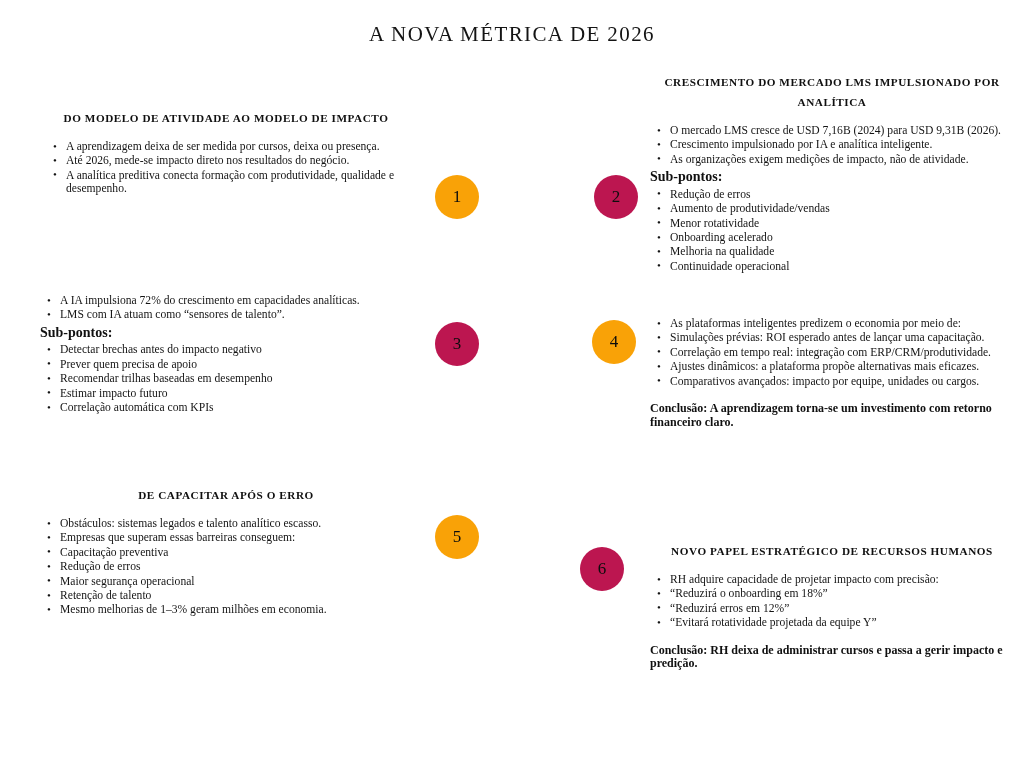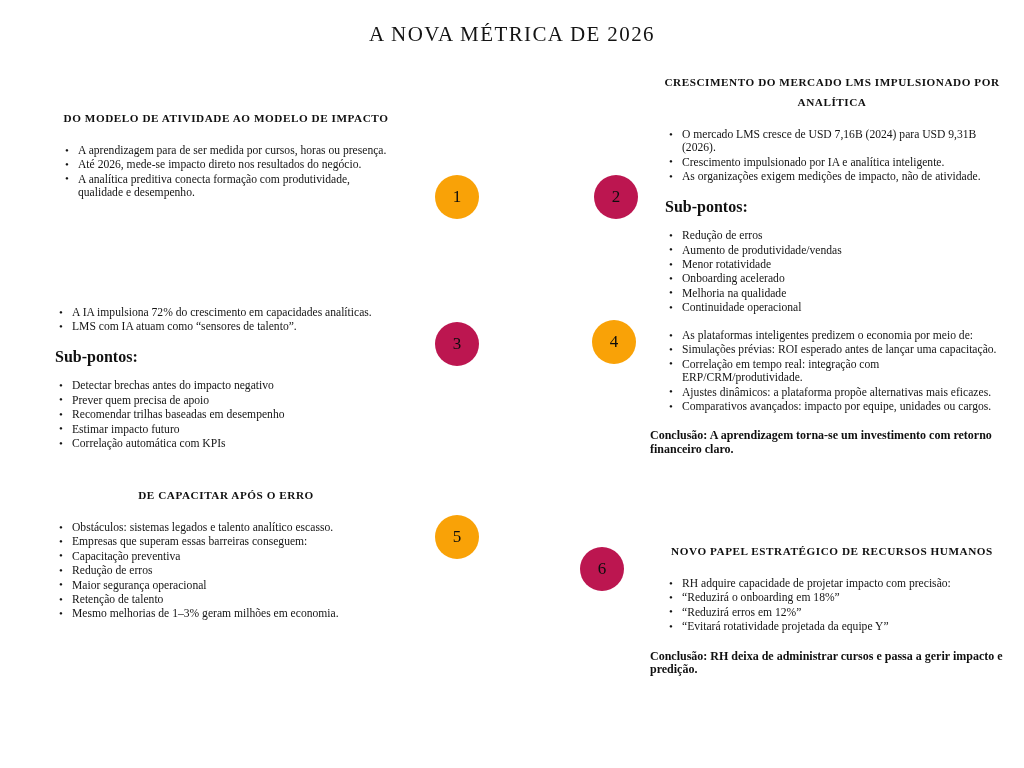--- a/index.html
+++ b/index.html
@@ -44,21 +44,21 @@
     font-weight: bold;
     font-size: 11.2px;
     line-height: 20px;
     letter-spacing: 0.55px;
     text-align: center;
     color: #101010;
     margin: 0 0 12px 0;
   }
   ul.bullets {
     list-style: none;
-    margin: 16px;
+    margin: 4px;
     padding: 0;
   }
   ul.bullets > li {
     position: relative;
     padding-left: 16px;
     font-size: 11.6px;
     line-height: 13.4px;
     margin: 0 0 1px 0;
     color: #141414;
   }
@@ -66,23 +66,23 @@
     content: "\2022";
     position: absolute;
     left: 3px;
     top: -0.5px;
     font-size: 11px;
     line-height: 13.4px;
     color: #141414;
   }
   .sub-label {
     font-weight: bold;
-    font-size: 16px;
+    font-size: 14px;
     line-height: 13.6px;
-    margin: 15px;
+    margin: 0;
     padding: 0;
     color: #101010;
   }
   .conclusion {
     font-weight: bold;
     font-size: 12px;
     line-height: 13.6px;
     margin-top: 14px;
     color: #101010;
   }
@@ -106,21 +106,21 @@
 </head>
 <body>
 
 <div id="canvas">
 
   <div class="deck-title">A NOVA MÉTRICA DE 2026</div>
 
   <div class="block" style="left:46px; top:108px; width:360px;">
     <div class="block-heading">DO MODELO DE ATIVIDADE AO MODELO DE IMPACTO</div>
     <ul class="bullets">
-      <li>A aprendizagem para de ser medida por cursos, horas ou presença.</li>
+      <li>A aprendizagem deixa de ser medida por cursos, deixa ou presença.</li>
       <li>Até 2026, mede-se impacto direto nos resultados do negócio.</li>
       <li>A analítica preditiva conecta formação com produtividade, qualidade e desempenho.</li>
     </ul>
   </div>
 
   <div class="block" style="left:650px; top:72px; width:364px;">
     <div class="block-heading">CRESCIMENTO DO MERCADO LMS IMPULSIONADO POR ANALÍTICA</div>
     <ul class="bullets">
       <li>O mercado LMS cresce de USD 7,16B (2024) para USD 9,31B (2026).</li>
       <li>Crescimento impulsionado por IA e analítica inteligente.</li>

